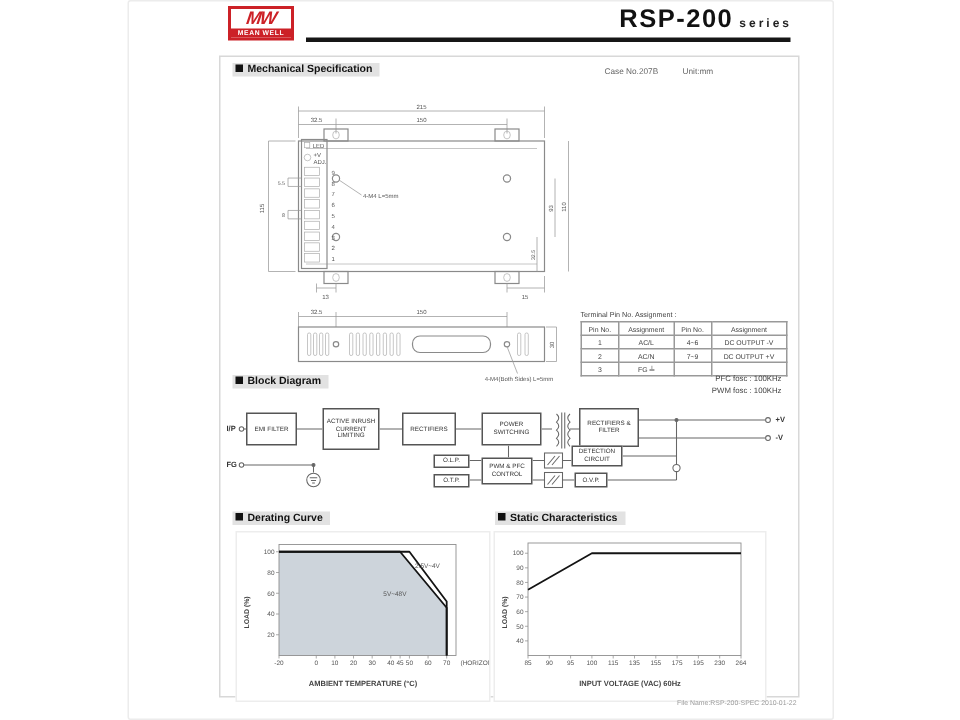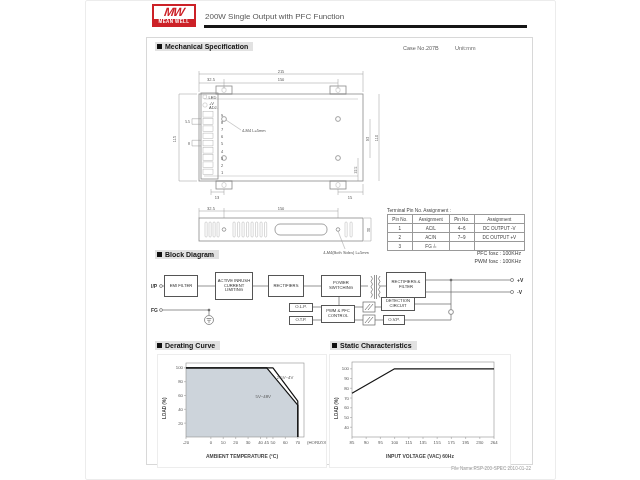--- a/index.html
+++ b/index.html
@@ -53,21 +53,23 @@
 </head>
 <body>
 
 <div class="page">
   <div class="img-frame"></div>
 
   <div class="logo">
     <span class="mw">MW</span>
     <span class="mwbar">MEAN WELL</span>
   </div>
-  <div class="subtitle">200W Single Output with PFC Function</div>
+  <div class="model">
+    <span class="name">RSP-200</span><span class="ser">series</span>
+  </div>
   <div class="rule"></div>
 
   <div class="sheet">
 
     <div class="sec" style="left:8px;top:4px;"><span class="sq"></span><span>Mechanical Specification</span></div>
     <div class="smallnote" style="left:256px;top:7px;">Case No.207B</div>
     <div class="smallnote" style="left:308px;top:7px;">Unit:mm</div>
 
     <svg class="mech" style="position:absolute;left:12px;top:28px;" width="230" height="138" viewBox="0 0 230 138">
 

